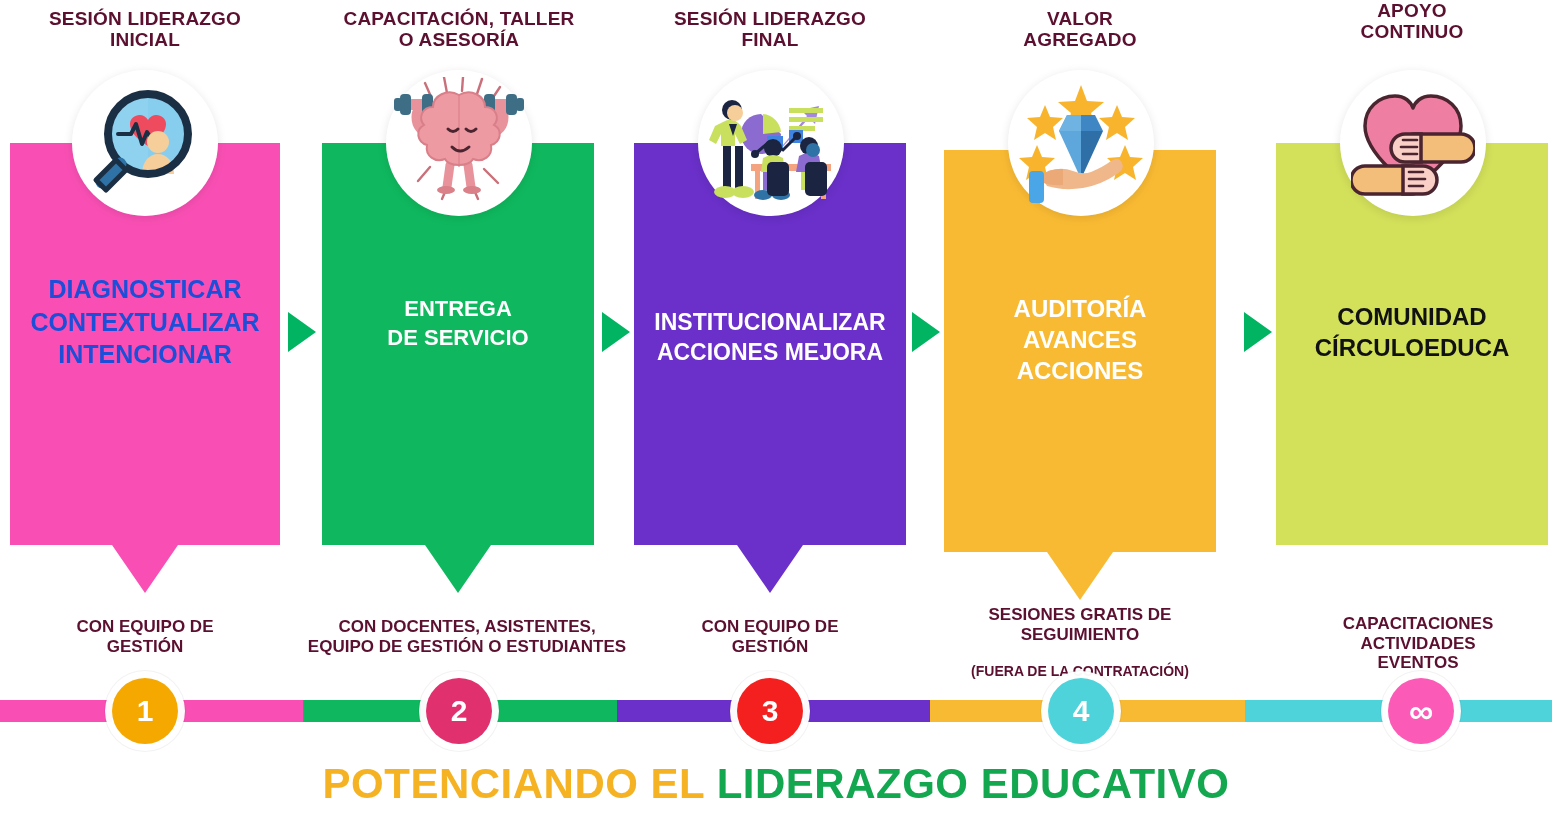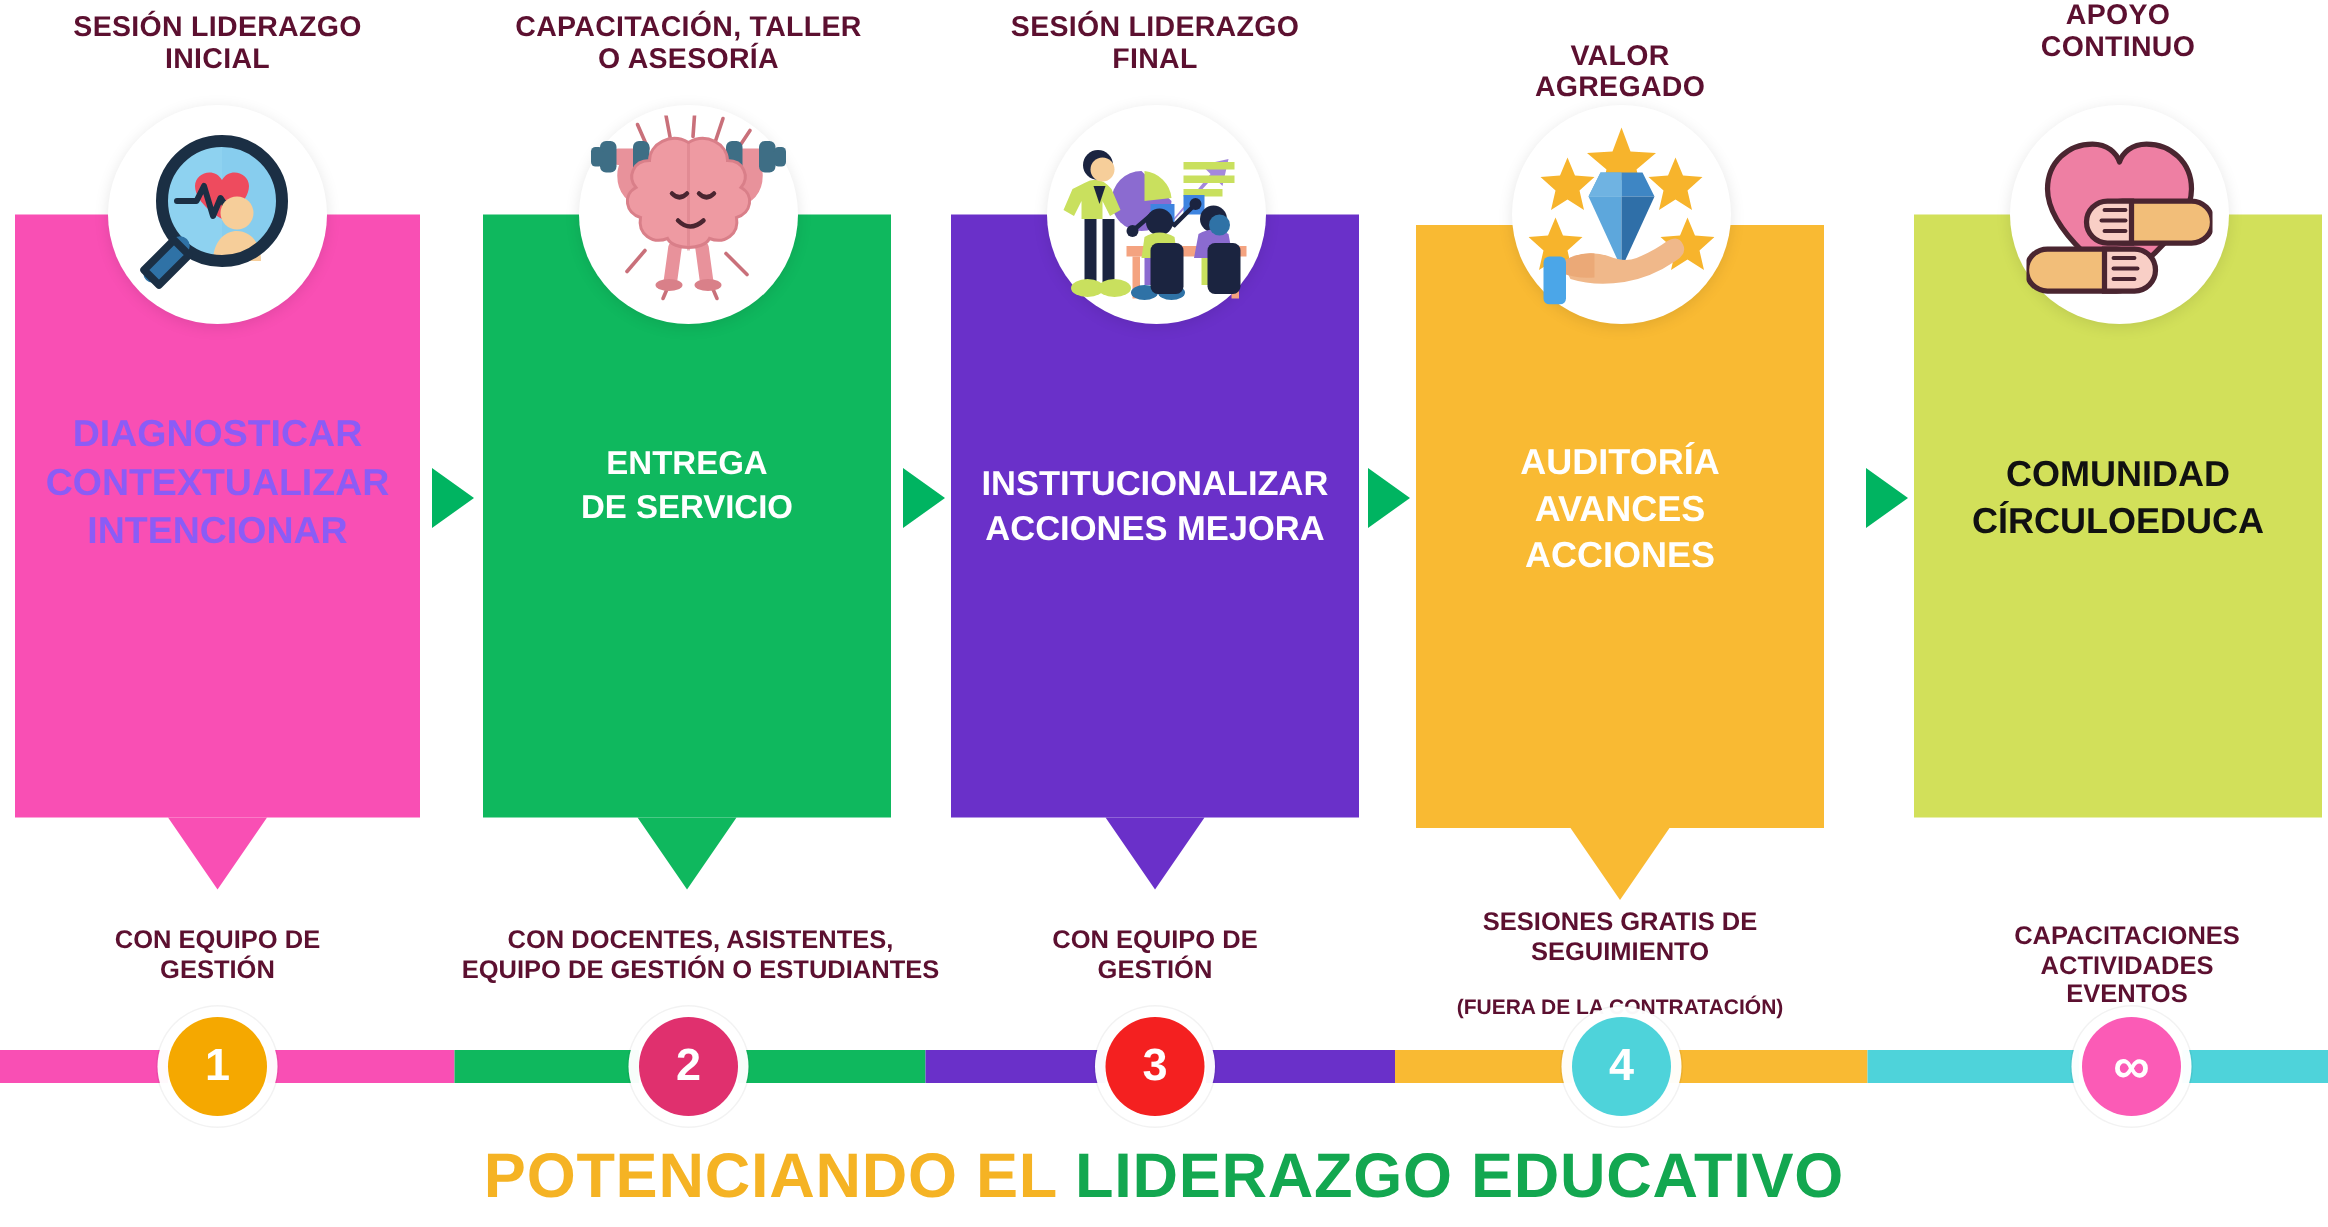--- a/index.html
+++ b/index.html
@@ -90,28 +90,28 @@
 <body>
 
 <div class="stage">
 
   <div class="col-header" style="left:10px;top:8px;width:270px;">SESIÓN LIDERAZGO
 INICIAL</div>
   <div class="col-header" style="left:318px;top:8px;width:282px;">CAPACITACIÓN, TALLER
 O ASESORÍA</div>
   <div class="col-header" style="left:630px;top:8px;width:280px;">SESIÓN LIDERAZGO
 FINAL</div>
-  <div class="col-header" style="left:940px;top:8px;width:280px;margin-top:19px;">VALOR
+  <div class="col-header" style="left:940px;top:8px;width:280px;">VALOR
 AGREGADO</div>
   <div class="col-header" style="left:1272px;top:0px;width:280px;text-align:center;">APOYO
 CONTINUO</div>
 
   <div class="block" style="left:10px;top:143px;width:270px;height:402px;">
     <div class="bar" style="background:#F94FB4;"></div>
-    <div class="btext" style="top:130px;color:#8b5cf6;font-size:25px;">DIAGNOSTICAR
+    <div class="btext" style="top:130px;color:#1d4ed8;font-size:25px;">DIAGNOSTICAR
 CONTEXTUALIZAR
 INTENCIONAR</div>
     <div class="tip" style="top:402px;border-top:48px solid #F94FB4;"></div>
   </div>
 
   <div class="block" style="left:322px;top:143px;width:272px;height:402px;">
     <div class="bar" style="background:#0FB85E;"></div>
     <div class="btext" style="top:152px;color:#fff;font-size:22px;">ENTREGA
 DE SERVICIO</div>
     <div class="tip" style="top:402px;border-top:48px solid #0FB85E;"></div>

